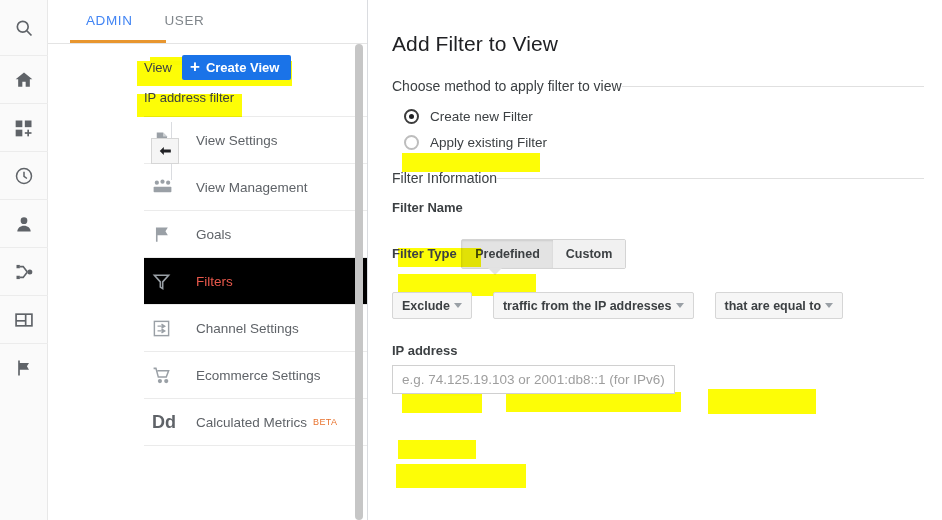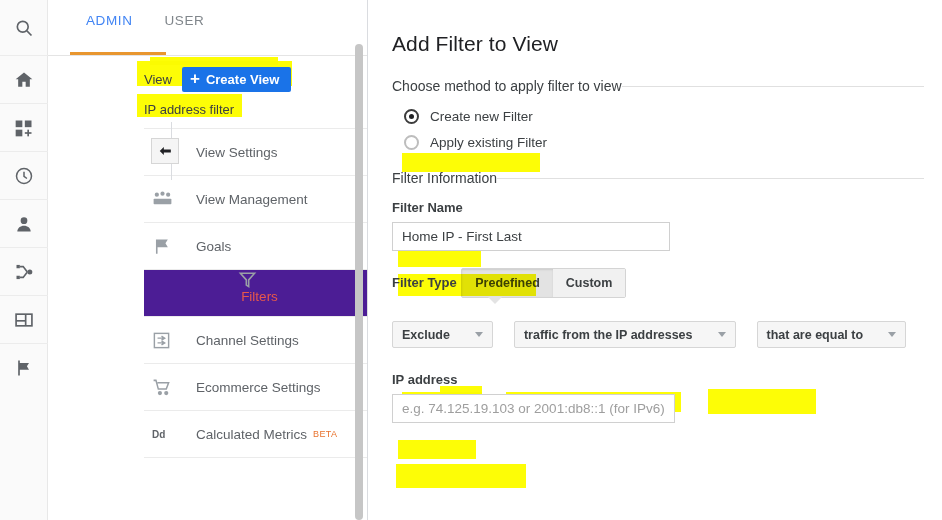--- a/index.html
+++ b/index.html
@@ -30,21 +30,21 @@
 
   
   .sidebar {
     position: relative;
     width: 320px; flex: 0 0 320px;
     height: 520px;
     background: #fff;
     border-right: 1px solid #dadce0;
   }
   .tabs {
-    height: 56px;
+    height: 44px;
     display: flex; align-items: flex-start;
     padding-left: 22px;
     border-bottom: 1px solid #e4e4e4;
     position: relative;
   }
   .tab {
     font-size: 13.5px; letter-spacing: .6px;
     padding: 13px 16px 12px 16px;
     color: #80868b;
   }
@@ -85,25 +85,25 @@
     height: 47px;
     border-bottom: 1px solid #ebebeb;
     padding-left: 8px;
     color: #5f6368;
     font-size: 13.5px;
   }
   .menu-item .mi-icon {
     width: 44px; display:flex; align-items:center; justify-content:flex-start;
     color: #80868b;
   }
-  .menu-item.selected { background: #4c1d95; flex-direction: column; }
+  .menu-item.selected { background: #000000; }
   .menu-item.selected .mi-label { color: #e8584b; }
   .mi-label { color: #5f6368; }
   .beta-badge { font-size: 9px; color: #e8732e; margin-left: 6px; letter-spacing:.4px;}
-  .dd-glyph { font-weight: bold; font-size: 10px; color: #5f6368; }
+  .dd-glyph { font-weight: bold; font-size: 18px; color: #5f6368; }
 
   .collapse-line {
     position: absolute; left: 123px; top: 122px; width: 1px; height: 58px;
     background: #dadce0;
   }
   .collapse-btn {
     position: absolute; left: 103px; top: 138px;
     width: 28px; height: 26px;
     background: #f5f5f5;
     border: 1px solid #d6d6d6;
@@ -174,21 +174,21 @@
     width: 0; height: 0;
     border-left: 7px solid transparent; border-right: 7px solid transparent;
     border-top: 7px solid #e3e3e3;
   }
 
   .dd-row { display: flex; align-items: flex-start; gap: 21px; }
   .dropdown {
     height: 27px; background: #f6f6f6;
     border: 1px solid #d6d6d6; border-radius: 2px;
     display: inline-flex; align-items: center;
-    padding: 0 9px; gap: 25px;
+    padding: 0 9px; gap: 4px;
     font-size: 12.5px; font-weight: bold; color: #3c4043;
     position: relative; z-index: 2;
   }
   .caret {
     width: 0; height: 0;
     border-left: 4px solid transparent; border-right: 4px solid transparent;
     border-top: 5px solid #9aa0a6;
   }
 
   
@@ -386,21 +386,20 @@
       <span class="radio-label">Apply existing Filter</span>
     </div>
 
     <div class="legend-row" style="margin-bottom:12px;">
       <span class="lg-text">Filter Information</span>
       <span class="lg-line"></span>
     </div>
 
     <div style="margin-bottom:17px;">
       <div class="field-label">Filter Name</div>
-      <div class="text-input">Home IP - First Last</div>
     </div>
 
     <div style="margin-bottom:22px;">
       <div class="field-label" style="margin-bottom:9px;">Filter Type</div>
       <div class="seg">
         <span class="seg-btn active">Predefined</span>
         <span class="seg-btn">Custom</span>
         <span class="seg-arrow"></span>
       </div>
     </div>

